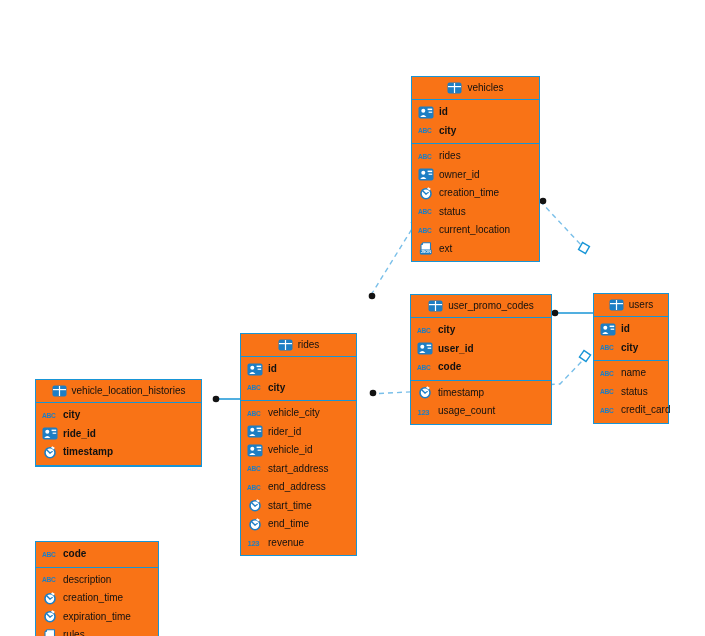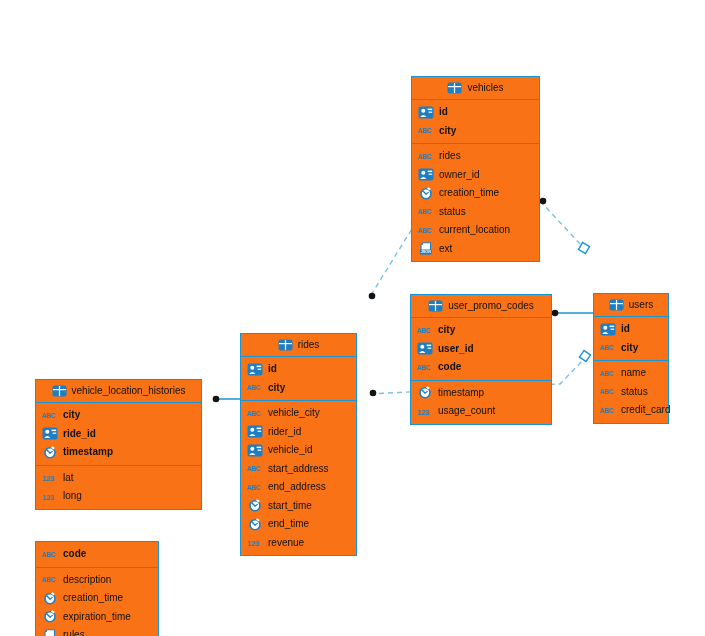--- a/index.html
+++ b/index.html
@@ -348,34 +348,20 @@
           </svg>
     <span class="label">ride_id</span>
   </div>
         <div class="row">
     <svg class="icon">
             <use href="#icon-clock"></use>
           </svg>
     <span class="label">timestamp</span>
   </div>
       </div>
-    <div class="section fields">
-        <div class="row">
-    <svg class="icon">
-            <use href="#icon-numeric"></use>
-          </svg>
-    <span class="label">lat</span>
-  </div>
-        <div class="row">
-    <svg class="icon">
-            <use href="#icon-numeric"></use>
-          </svg>
-    <span class="label">long</span>
-  </div>
-      </div>
   </div>
     <div class="table-card" style="left: 35px; top: 496px; width: 124px;">
     <div class="section keys">
         <div class="row">
     <svg class="icon">
             <use href="#icon-abc"></use>
           </svg>
     <span class="label">code</span>
   </div>
       </div>

